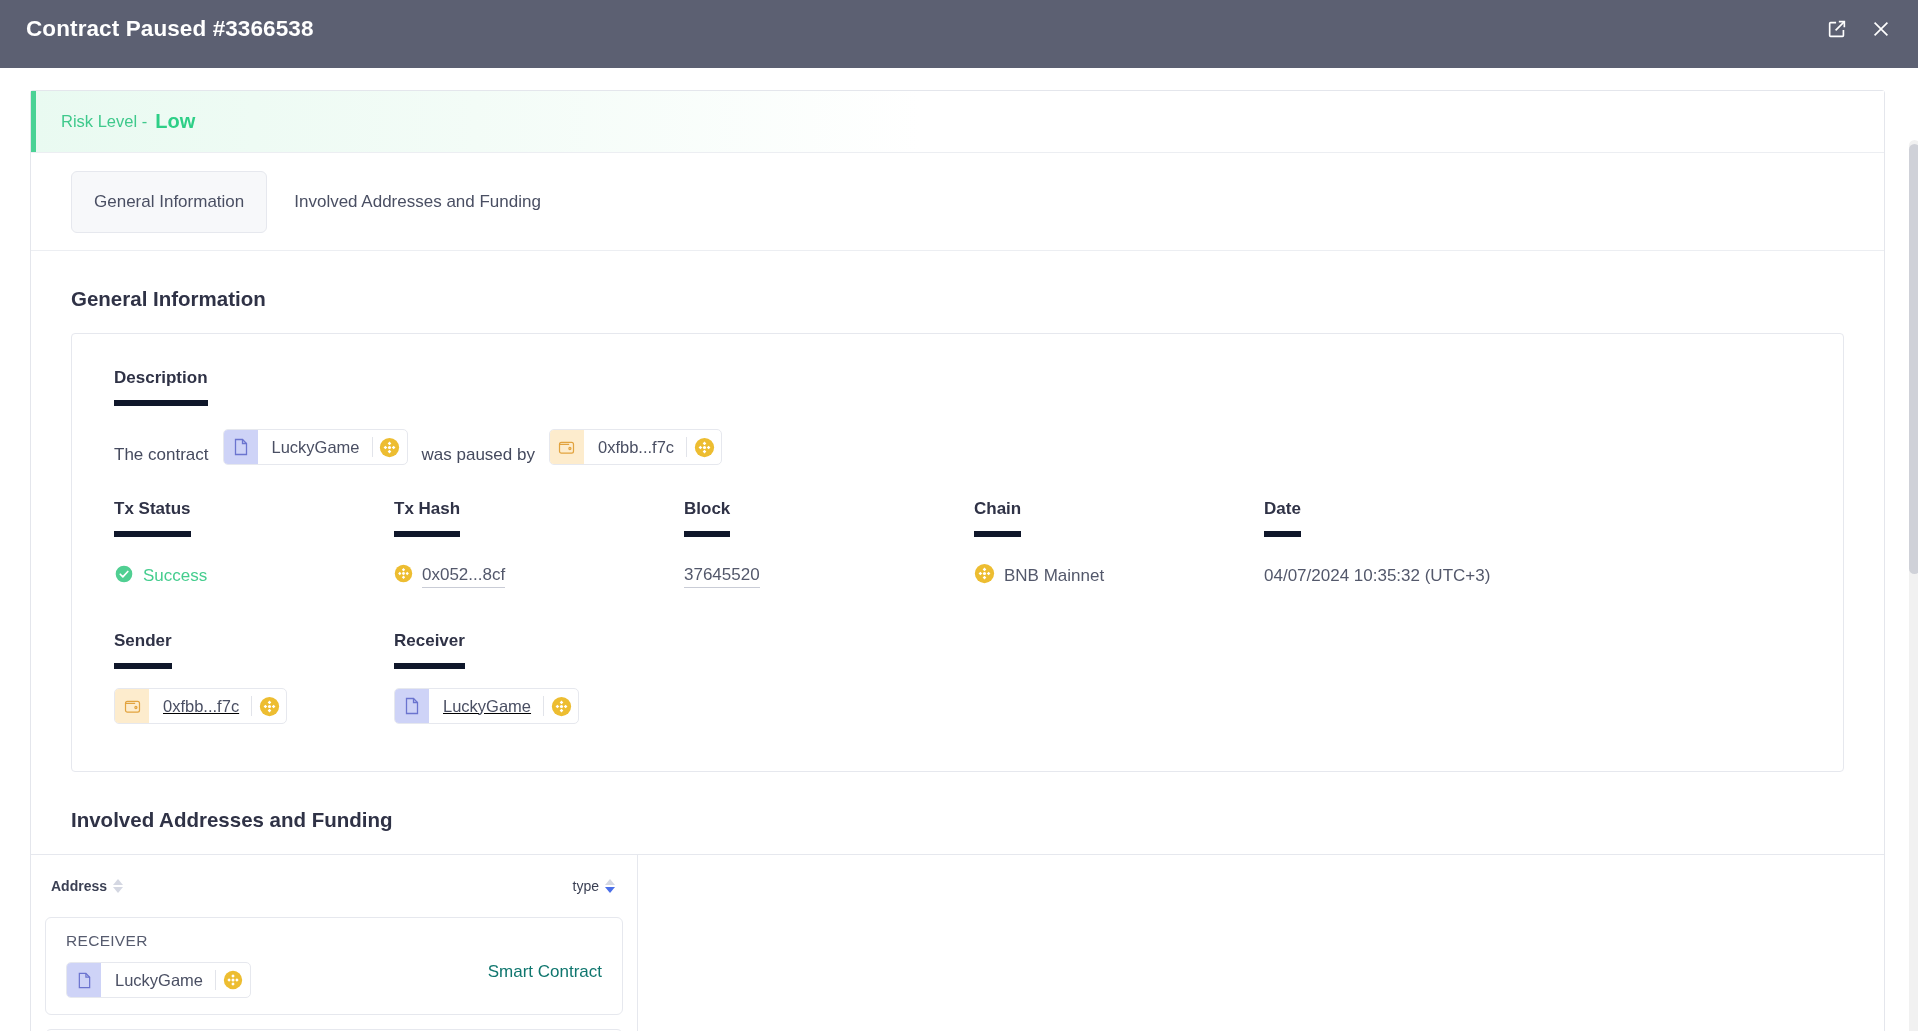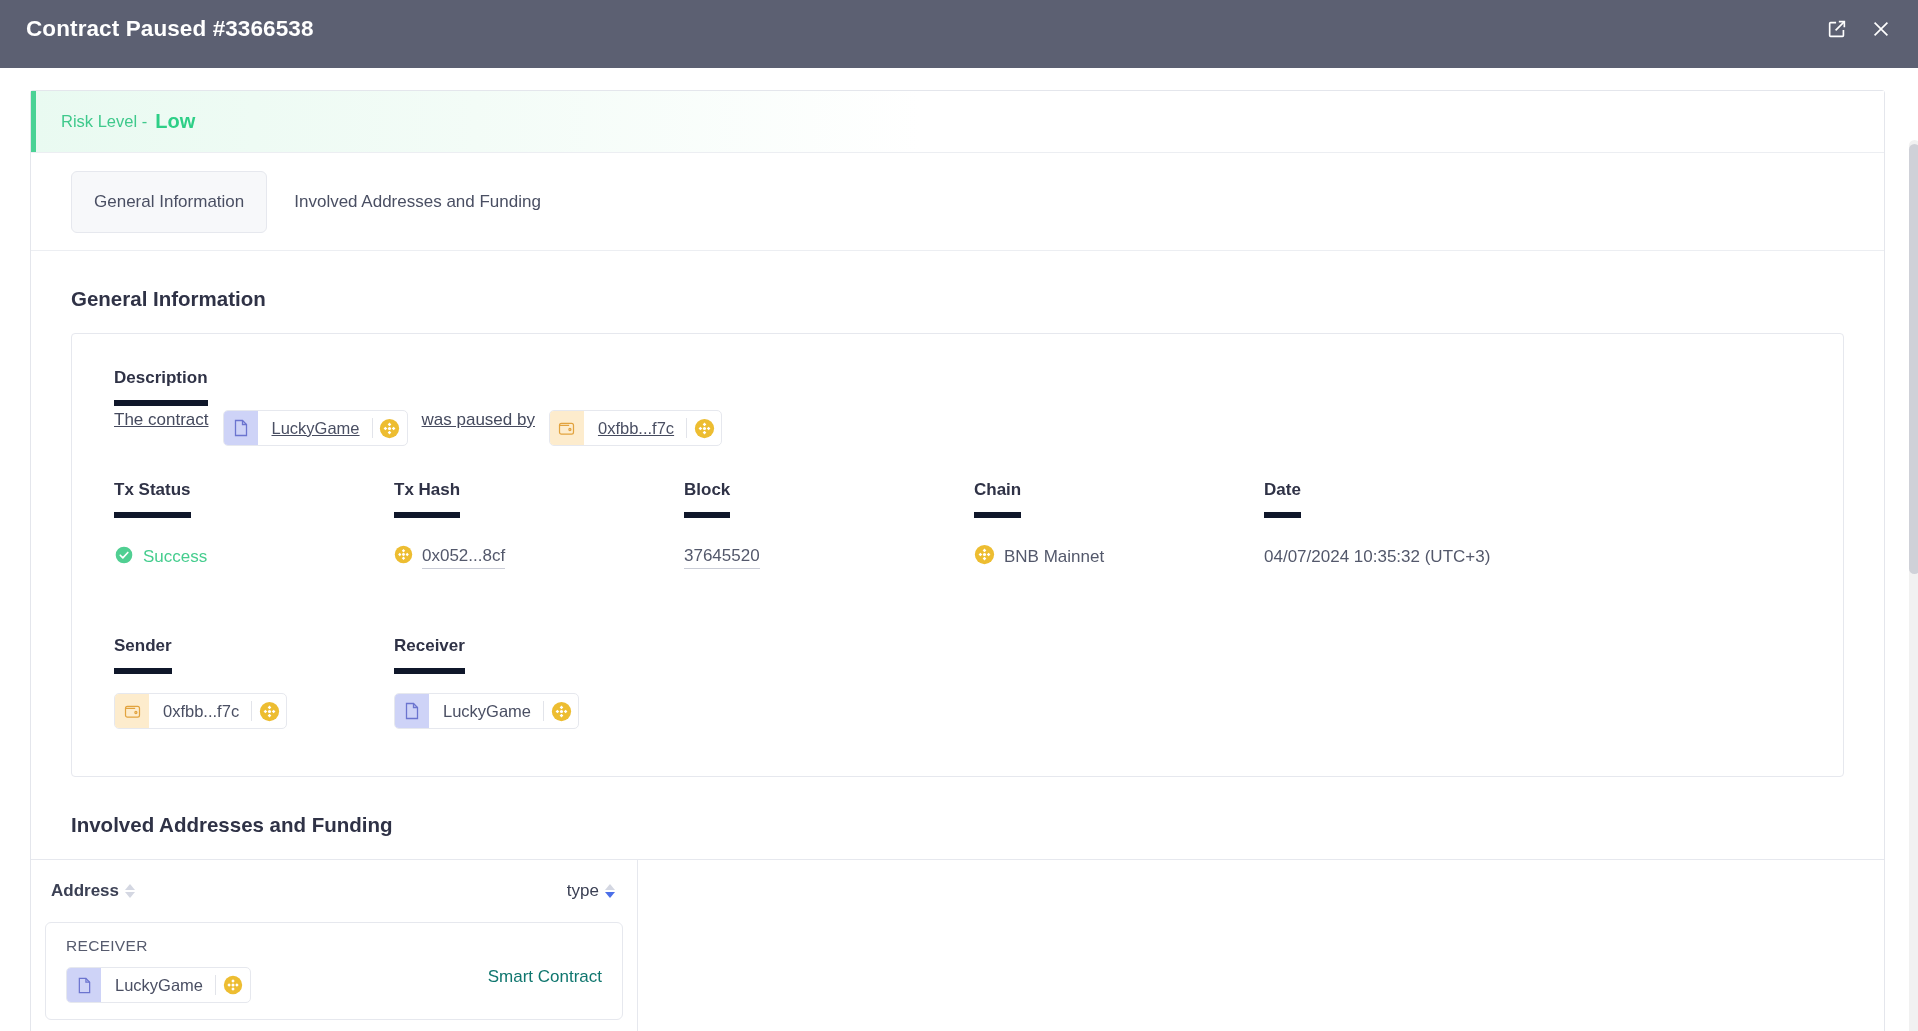--- a/index.html
+++ b/index.html
@@ -109,23 +109,23 @@
     color: #2f3246;
     font-weight: bold;
     display: inline-block;
     padding-bottom: 12px;
     border-bottom: 6px solid #0f172a;
   }
 
   
   .desc-block { margin-bottom: 34px; }
   .desc-line {
-    margin-top: 4px;
-    display: flex; align-items: flex-start; gap: 14px;
-    font-size: 17px; color: #454a5e; text-decoration: underline;
+    margin-top: 23px;
+    display: flex; align-items: flex-end; gap: 14px;
+    font-size: 17px; color: #454a5e;
   }
 
   
   .chip {
     display: inline-flex; align-items: center;
     height: 36px;
     border: 1px solid #e6e8ee;
     border-radius: 5px;
     background: #ffffff;
     overflow: hidden;
@@ -165,38 +165,38 @@
     display: flex; align-items: center; gap: 9px;
     height: 30px;
   }
   .link-underline {
     border-bottom: 1px solid #c9ccd6;
     padding-bottom: 2px;
     cursor: pointer;
   }
   .success-text { color: #45cd8e; font-size: 17px; }
 
-  .detail-row2 { margin-top: 56px; display: grid; grid-template-columns: 280px 1fr; }
+  .detail-row2 { margin-top: 32px; display: grid; grid-template-columns: 280px 1fr; text-decoration: underline; }
   .detail-row2 .detail-value { margin-top: 22px; }
 
   
   .table-wrap {
     display: flex;
     border-top: 1px solid #e6e8ee;
     margin-top: 6px;
   }
   .table-left { width: 607px; border-right: 1px solid #e6e8ee; padding: 0 0 0 0; }
   .table-right { flex: 1; }
   .thead {
     display: flex; align-items: center;
     height: 62px;
     padding: 0 22px 0 20px;
   }
   .th {
-    font-size: 17px; color: #3b4054; font-weight: bold;
+    font-size: 14px; color: #3b4054; font-weight: bold;
     display: inline-flex; align-items: center; gap: 6px;
     cursor: pointer;
   }
   .th.right { margin-left: auto; font-weight: normal; color:#3b4054; }
   .sorter { display:flex; flex-direction:column; gap:2px; }
   .sorter i { display:block; width:0;height:0;border-left:5px solid transparent;border-right:5px solid transparent; }
   .sorter i.up { border-bottom:6px solid #d4d7e2; }
   .sorter i.dn { border-top:6px solid #d4d7e2; }
   .sorter.active i.dn { border-top-color:#4b6fe8; }
 

